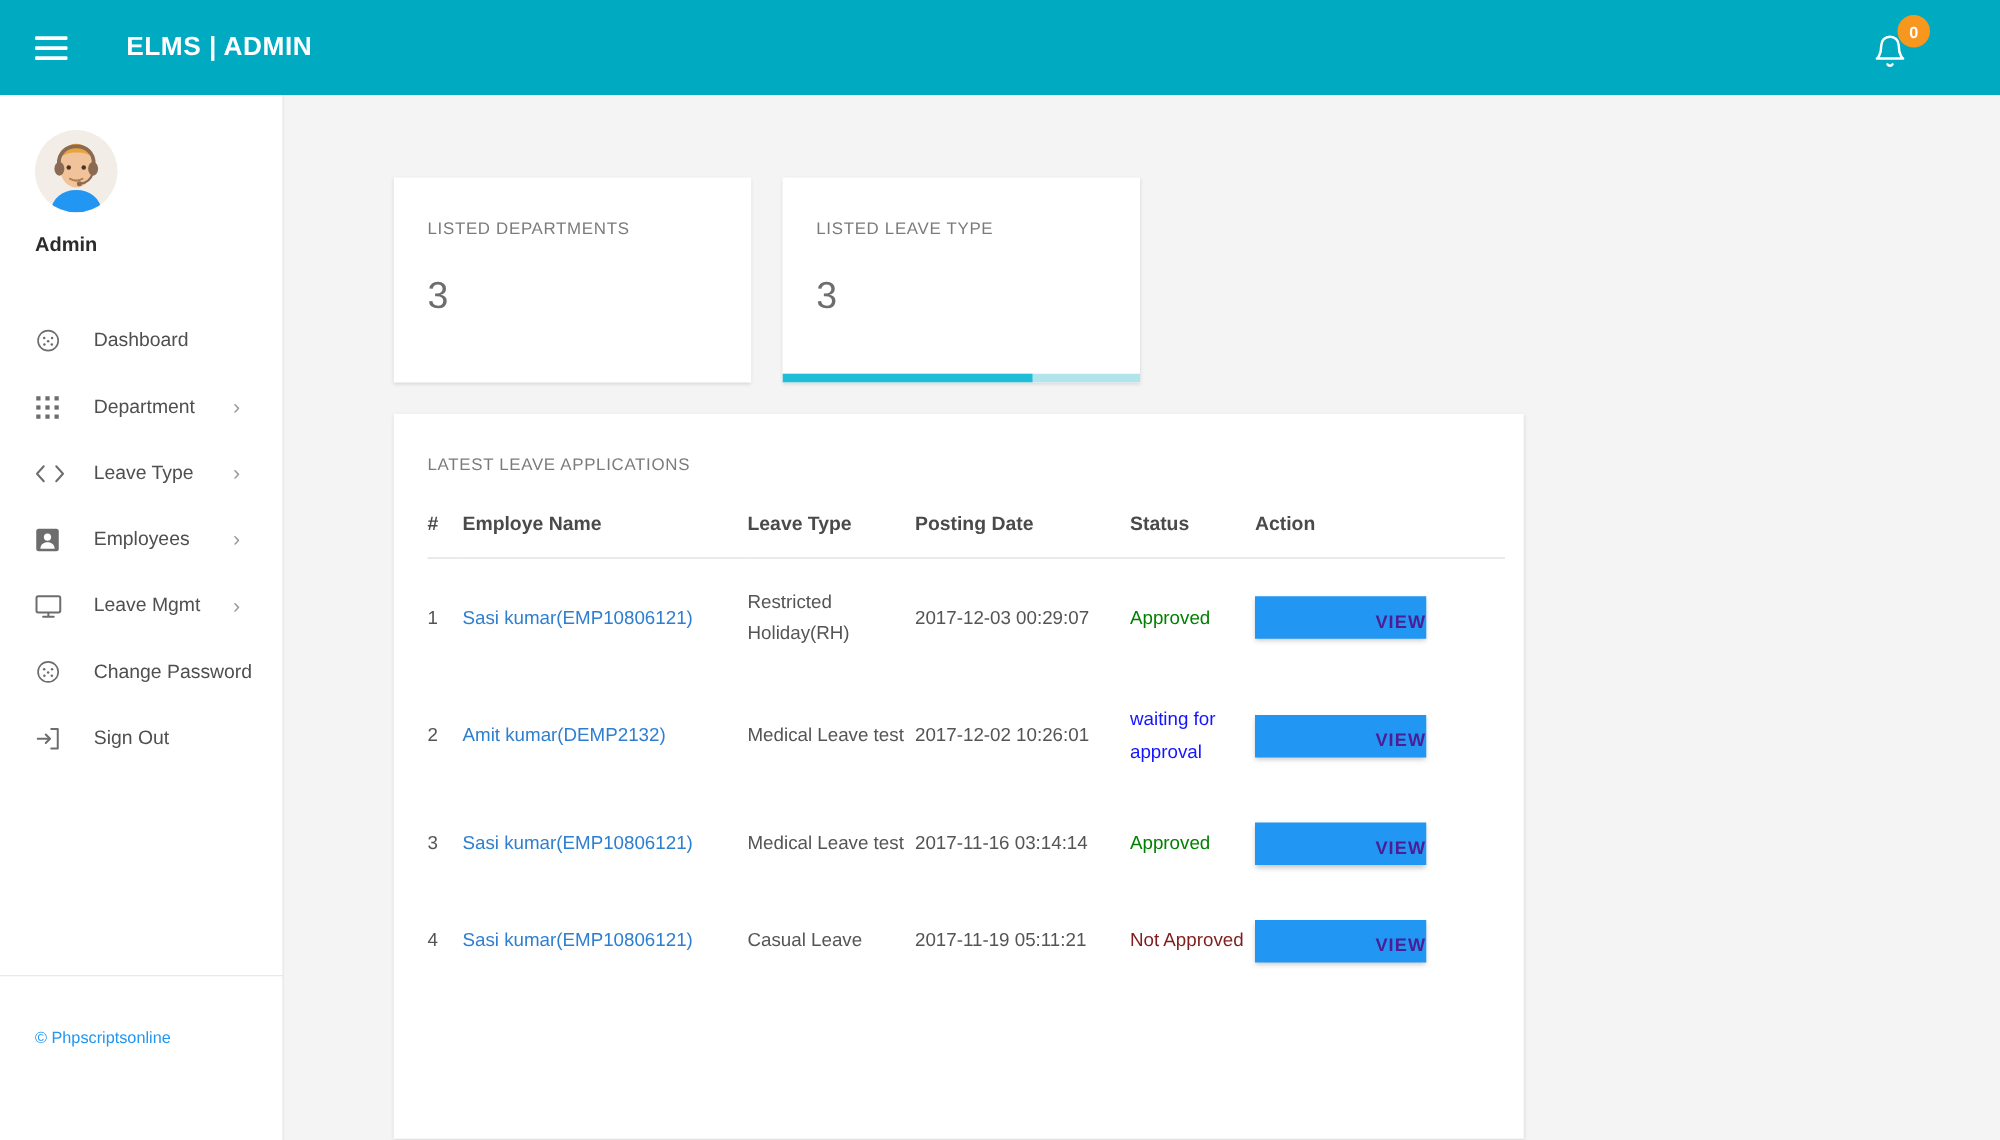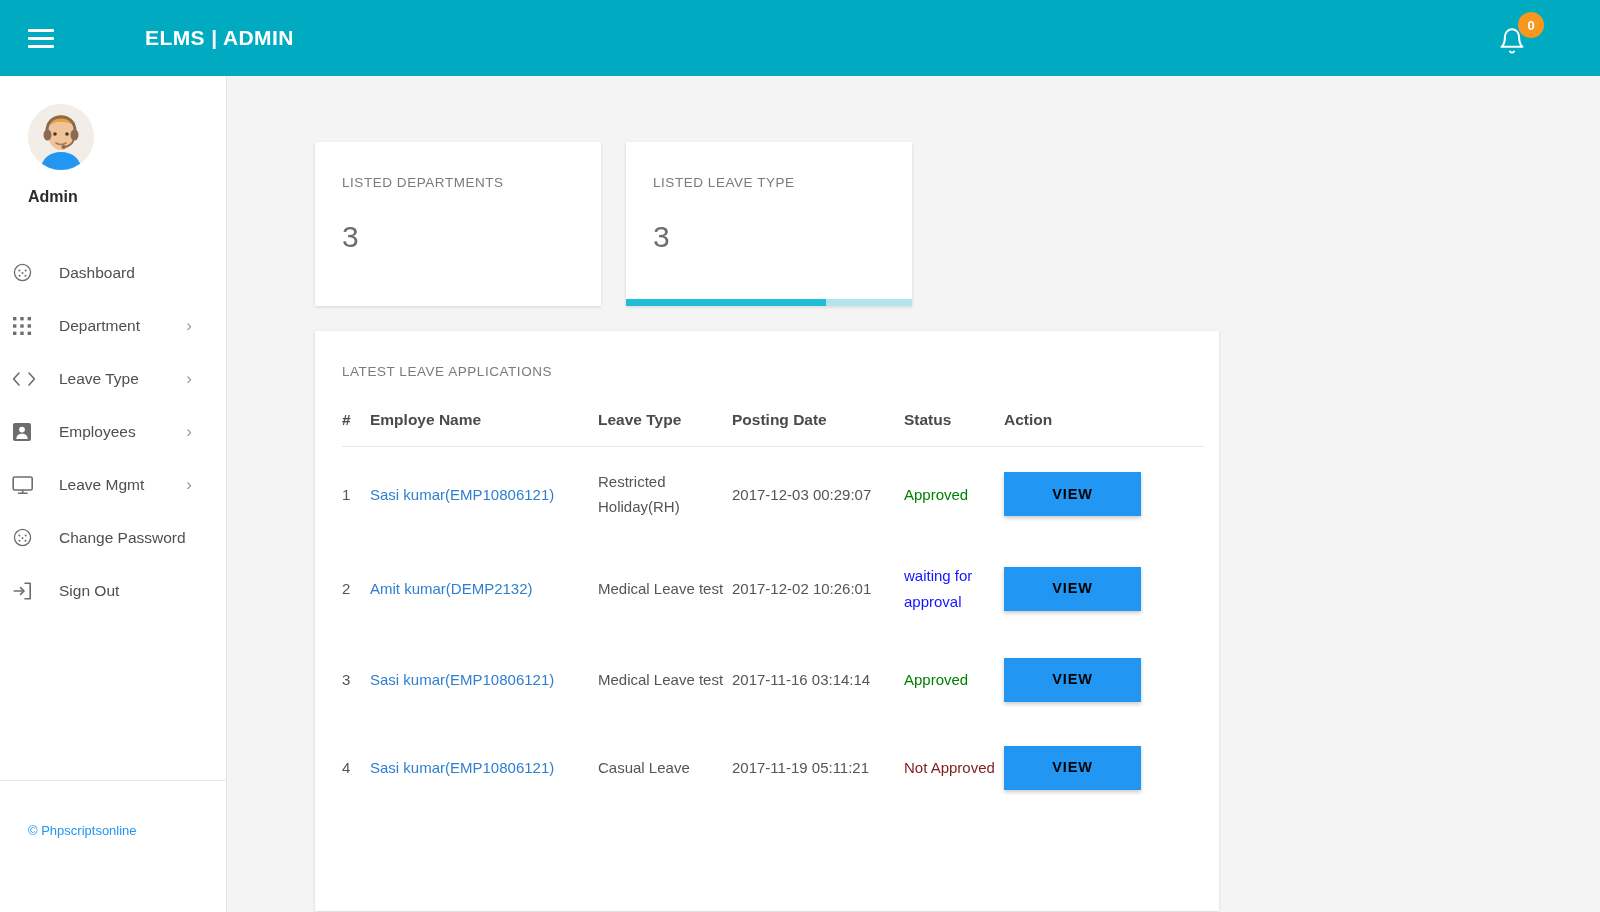--- a/index.html
+++ b/index.html
@@ -20,21 +20,20 @@
   
   .topbar {
     position: absolute;
     top: 0; left: 0;
     width: 1600px;
     height: 76px;
     background: #00ABC2;
     display: flex;
     align-items: center;
     z-index: 20;
-    gap: 44px;
   }
   .hamburger {
     width: 26px;
     margin-left: 28px;
     display: flex;
     flex-direction: column;
     gap: 5px;
     cursor: pointer;
   }
   .hamburger span {
@@ -110,21 +109,21 @@
     font-weight: bold;
     color: #2b2b2b;
   }
   .nav {
     margin-top: 40px;
   }
   .nav-item {
     height: 53px;
     display: flex;
     align-items: center;
-    padding-left: 12px;
+    padding-left: 28px;
     padding-right: 28px;
     cursor: pointer;
     position: relative;
   }
   .nav-icon {
     width: 30px;
     min-width: 30px;
     display: flex;
     align-items: center;
     justify-content: flex-start;
@@ -261,25 +260,25 @@
     cursor: pointer;
     text-align: right;
   }
   .status-approved { color: #008000; }
   .status-waiting  { color: #1414ff; }
   .status-not      { color: #7f1d1d; }
 
   .view-btn {
     display: inline-block;
     width: 137px;
-    height: 44px;
+    height: 34px;
     line-height: 43px;
-    text-align: center;
+    text-align: right;
     background: #2196F3;
-    color: #000000;
+    color: #4c1d95;
     font-size: 14.5px;
     font-weight: bold;
     letter-spacing: 0.9px;
     border: none;
     cursor: pointer;
     box-shadow: 0 2px 4px rgba(0,0,0,0.22);
     font-family: "Liberation Sans", sans-serif;
   }
 </style>
 </head>

